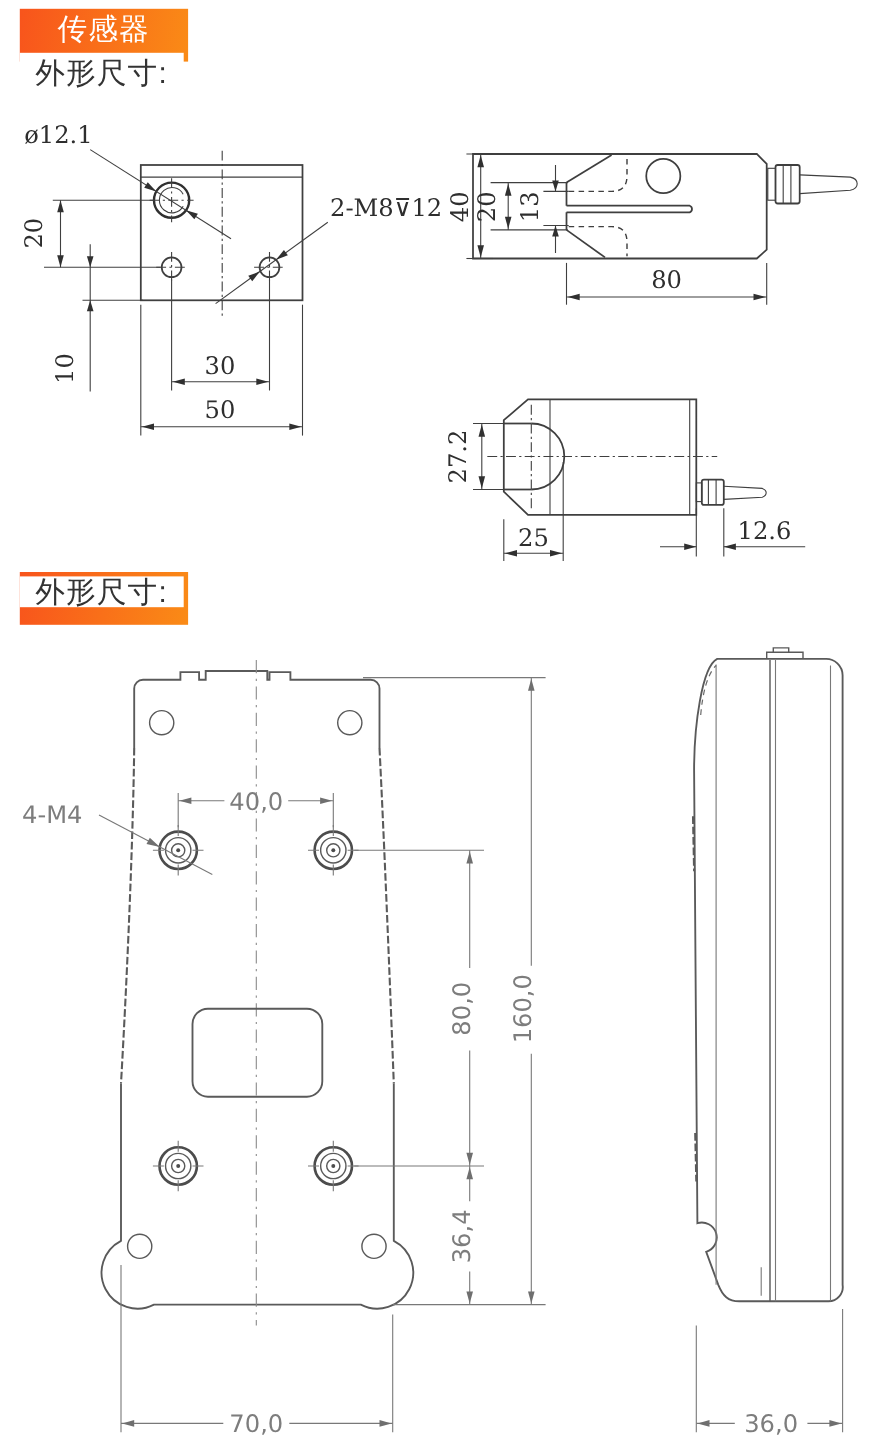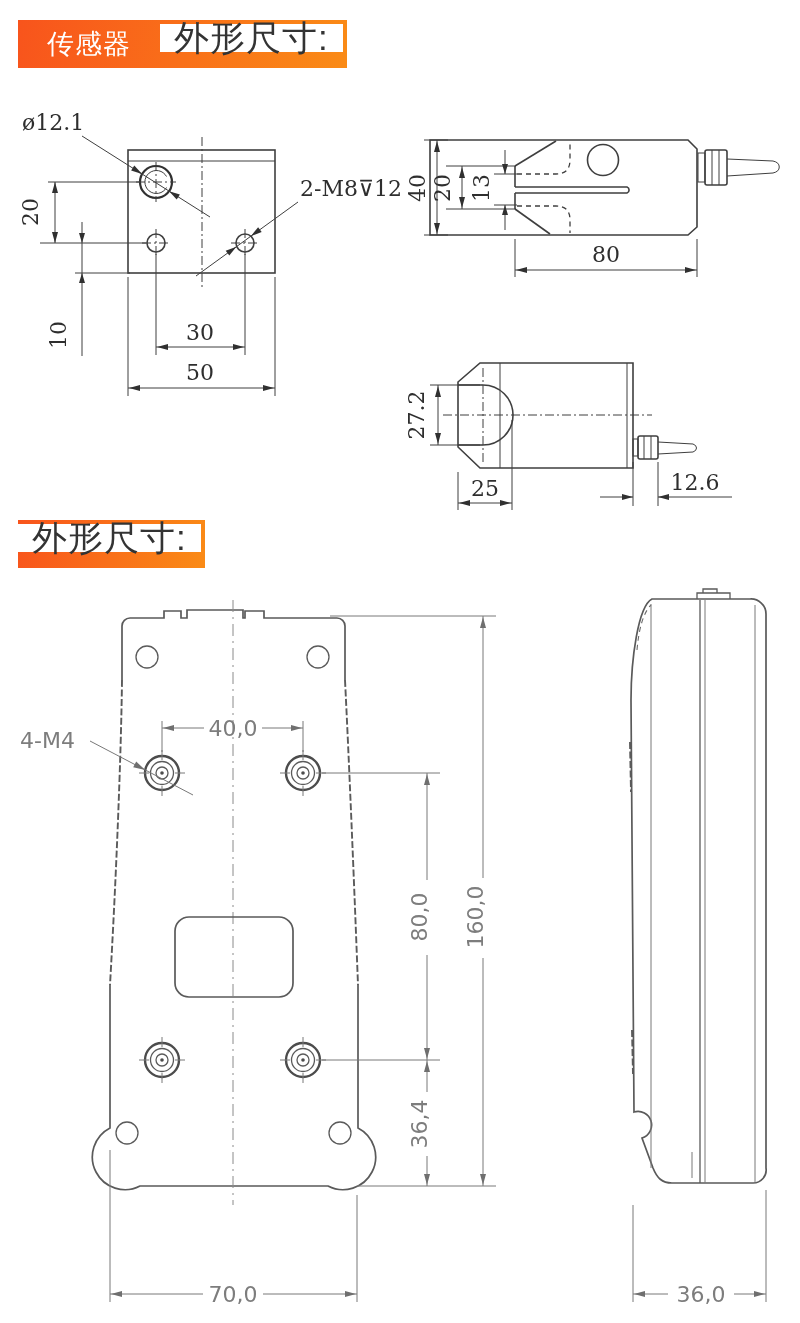--- a/index.html
+++ b/index.html
@@ -3,22 +3,22 @@
 <meta charset="utf-8">
 <style>
   html,body{margin:0;padding:0;background:#ffffff;}
   .page{position:relative;width:800px;height:1323px;background:#fff;overflow:hidden;
         font-family:"Liberation Sans", sans-serif;}
   .hdr{position:absolute;left:18px;display:flex;align-items:stretch;height:48px;
        background:linear-gradient(100deg,#f8541c 0%,#fa8b16 100%);padding:0;}
   .hdr-badge{display:flex;align-items:center;justify-content:center;
        color:#fff;font-size:27px;font-weight:500;letter-spacing:1px;padding:0 12px;min-width:118px;}
   .hdr-titlebox{background:#fff;margin:4px 4px 16px 0;display:flex;align-items:center;
-       padding:0 14px;color:#333;font-size:35px;font-weight:500;letter-spacing:1px;}
-  .hdr1{top:20px;}
+       padding:0 14px;color:#333;font-size:27px;font-weight:500;letter-spacing:1px;}
+  .hdr1{top:8px;flex-direction:column;}
   .hdr2{top:520px;}
   svg{position:absolute;left:0;display:block;}
   .svg1{top:85px;}
   .svg2{top:575px;}
   
   .ln{stroke:#3f3f3f;stroke-width:1.6;fill:none;}
   .lnthin{stroke:#3f3f3f;stroke-width:1;fill:none;}
   .lnbold{stroke:#303030;stroke-width:2.2;fill:none;}
   .cl{stroke:#3f3f3f;stroke-width:1;fill:none;stroke-dasharray:9 3 2 3;}
   .hid{stroke:#3f3f3f;stroke-width:1.3;fill:none;stroke-dasharray:5 4;}

